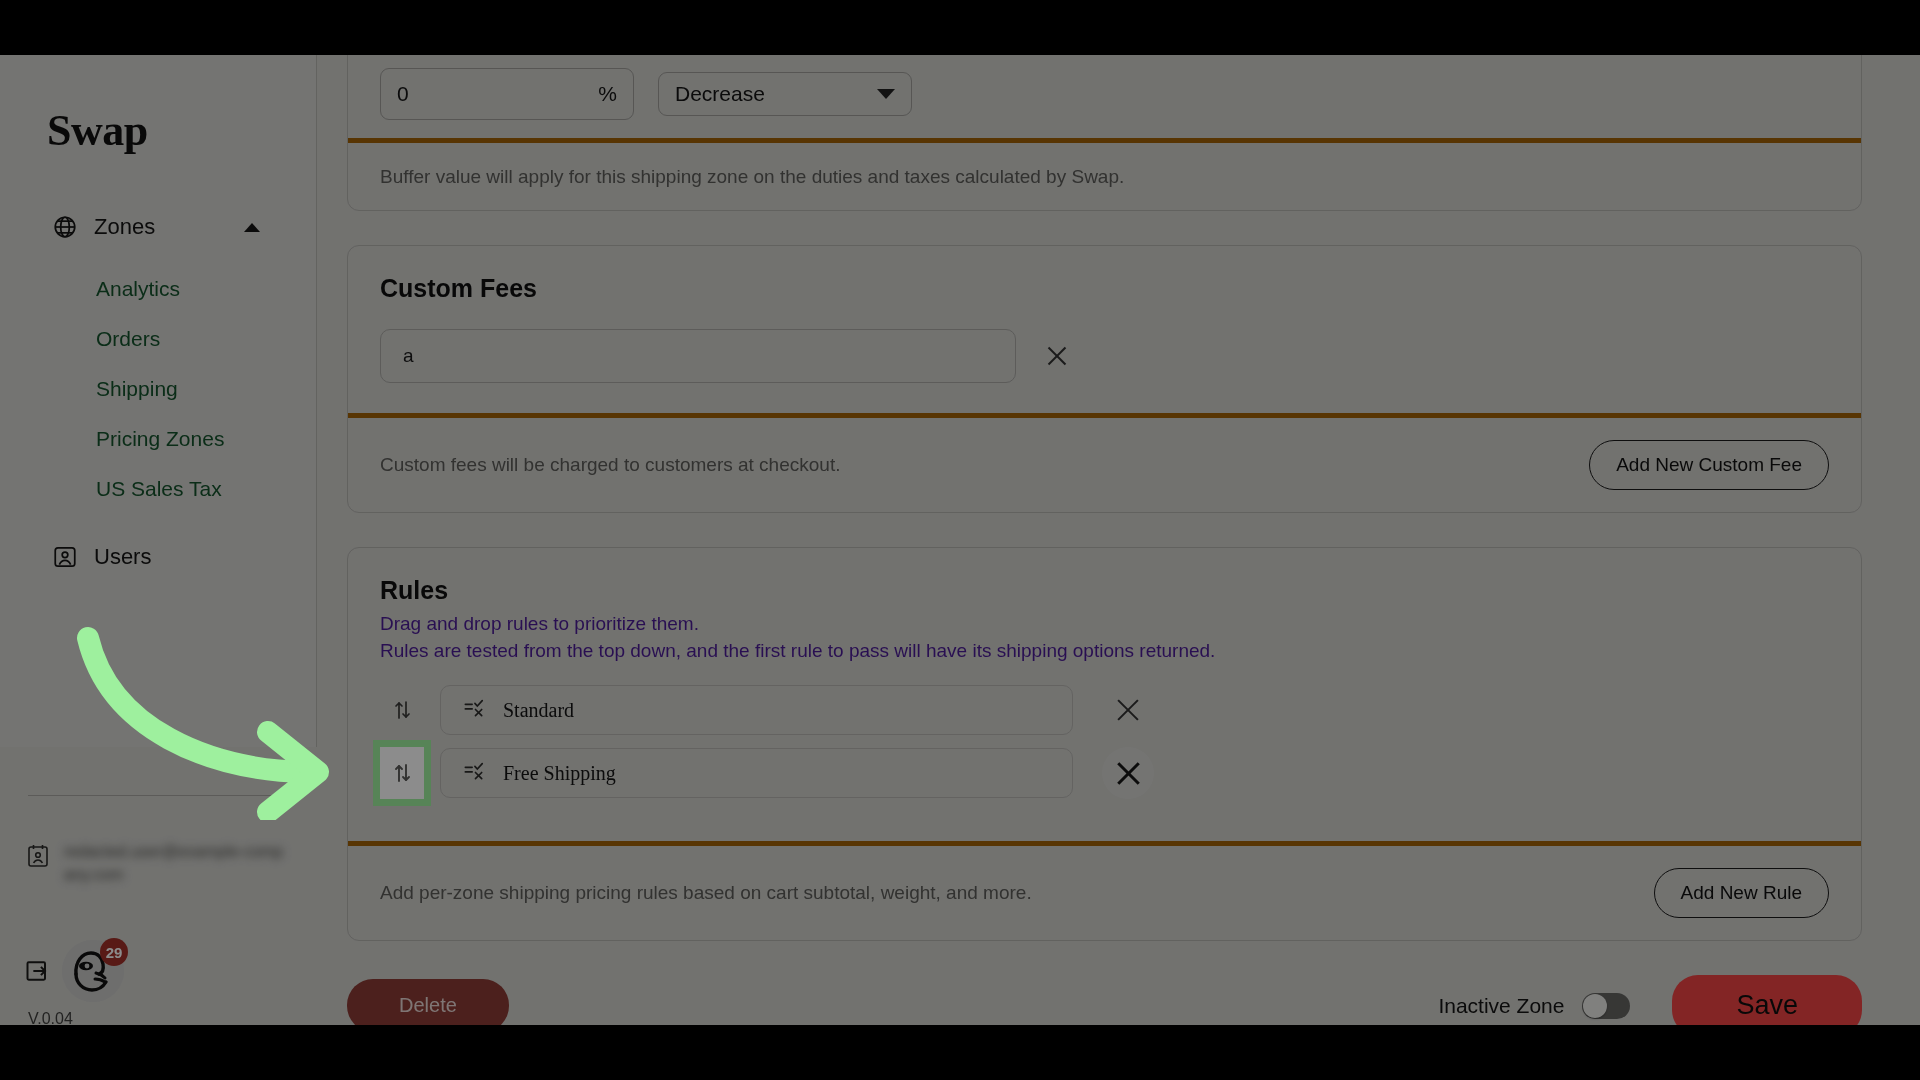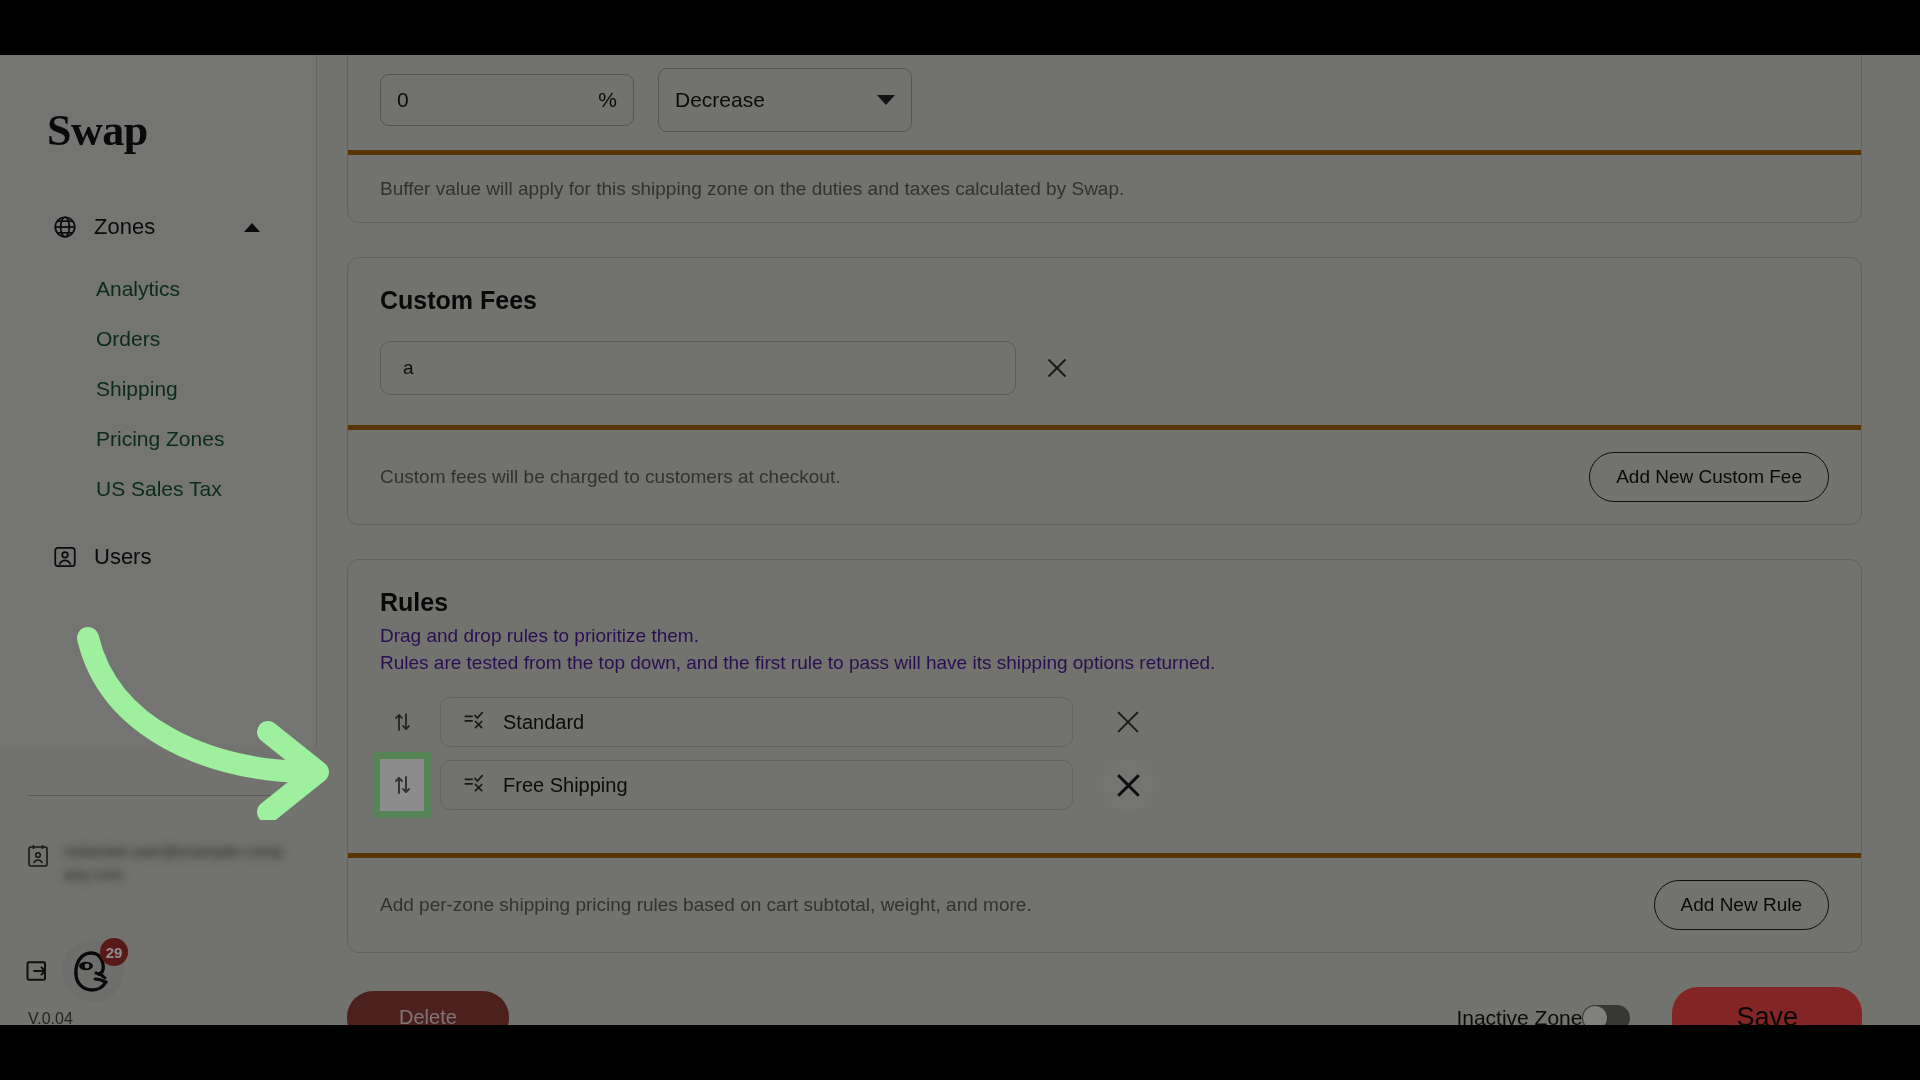--- a/index.html
+++ b/index.html
@@ -148,21 +148,21 @@
     width: 254px; height: 52px;
     border: 1px solid #9e9d99; border-radius: 9px;
     display: flex; align-items: center;
     padding: 0 16px;
   }
   .pct-field .val { font-size: 21px; color: #141414; flex:1; }
   .pct-field .unit { font-size: 21px; color: #141414; }
 
   .select-field {
     position: relative;
-    width: 254px; height: 64px;
+    width: 254px; height: 44px;
     border: 1px solid #9e9d99; border-radius: 9px;
     display: flex; align-items: center;
     padding: 0 16px;
   }
   .select-field .val { font-size: 21px; color: #141414; flex: 1; }
   .sel-caret { width: 0; height: 0; border-left: 9px solid transparent; border-right: 9px solid transparent; border-top: 10px solid #222; }
 
   .sec-title { font-size: 25px; font-weight: 700; color: #101010; }
   .sec-sub { font-size: 19px; color: #4c1d95; margin-top: 6px; line-height: 1.32; }
 
@@ -211,20 +211,21 @@
     background: #ffffff;
     outline: 7px solid #9ef09e;
     width: 52px; height: 52px;
   }
   .rule-box {
     flex: 1; max-width: 633px;
     height: 50px;
     border: 1px solid #b6b5b1; border-radius: 10px;
     display: flex; align-items: center; gap: 18px;
     padding: 0 22px;
+    font-family: Liberation Serif, serif;
   }
   .rule-box .rlabel { font-size: 20px; color: #141414; }
   .rule-x {
     width: 34px; height: 34px; position: relative; cursor: pointer; flex: 0 0 34px;
     margin-left: 22px;
   }
   .rule-x::before, .rule-x::after {
     content: ""; position: absolute; left: 3px; top: 16px;
     width: 28px; height: 2px; background: #303030;
   }
@@ -245,21 +246,21 @@
     display: flex; align-items: center;
     margin-top: 8px;
     padding: 0 0 0 0;
   }
   .btn-delete {
     background: #8a3b35; color: #e7d6d4;
     border: none; border-radius: 26px;
     padding: 15px 52px; font-size: 20px; cursor: pointer;
   }
   .spacer { flex: 1; }
-  .toggle-label { font-size: 21px; color: #141414; }
+  .toggle-label { font-size: 21px; color: #141414; margin-right: 18px; }
   .toggle {
     width: 48px; height: 26px; border-radius: 13px;
     background: #656562; position: relative; cursor: pointer;
   }
   .toggle .knob {
     position: absolute; left: 1px; top: 1px;
     width: 24px; height: 24px; border-radius: 50%;
     background: #e9e9e6;
     box-shadow: 0 1px 2px rgba(0,0,0,.3);
   }

